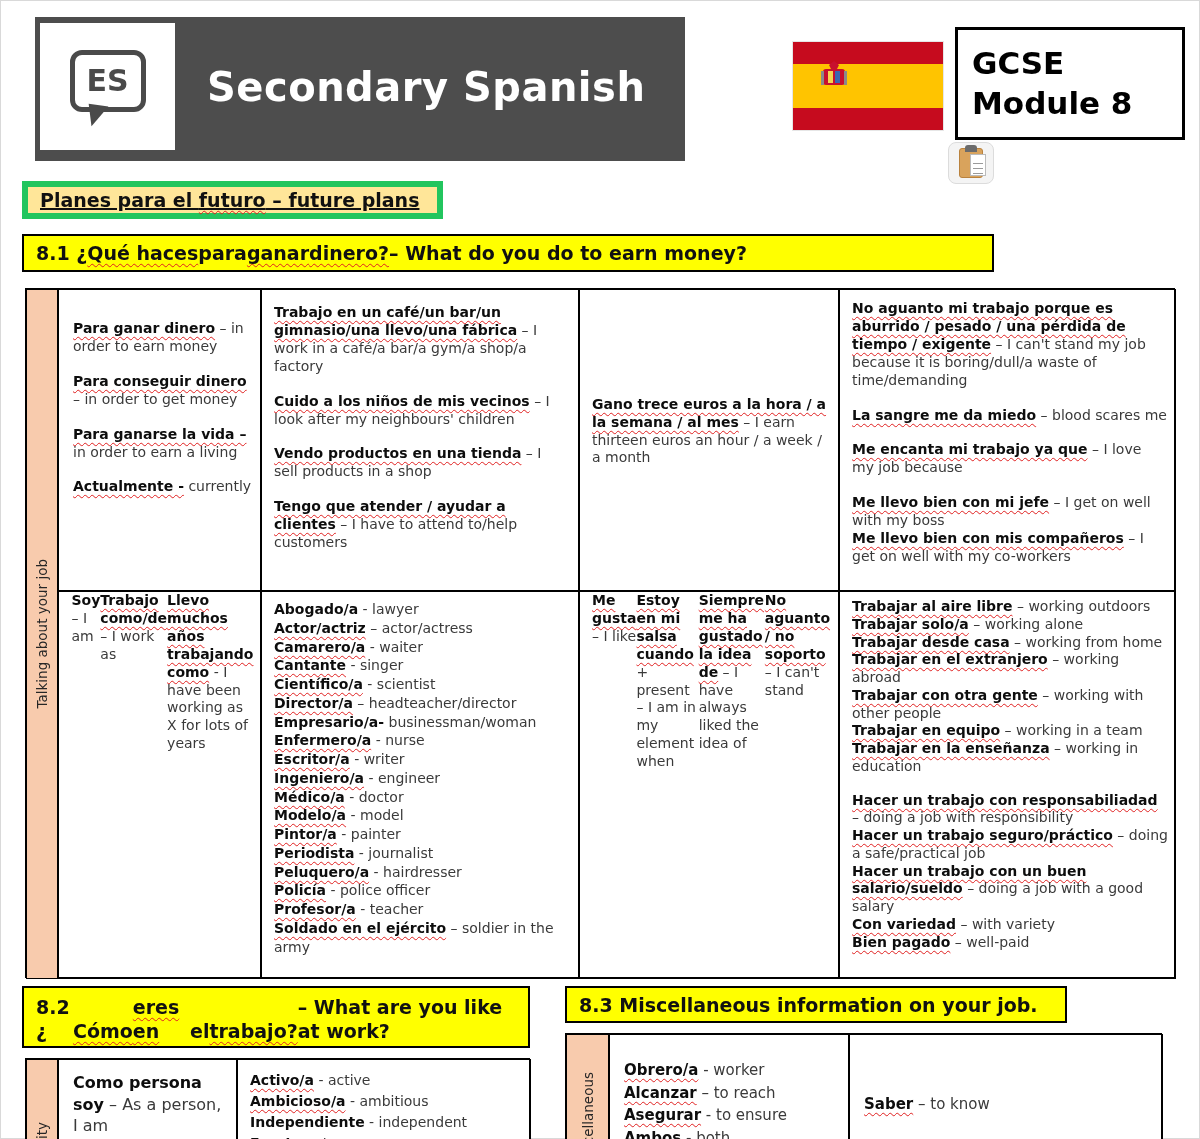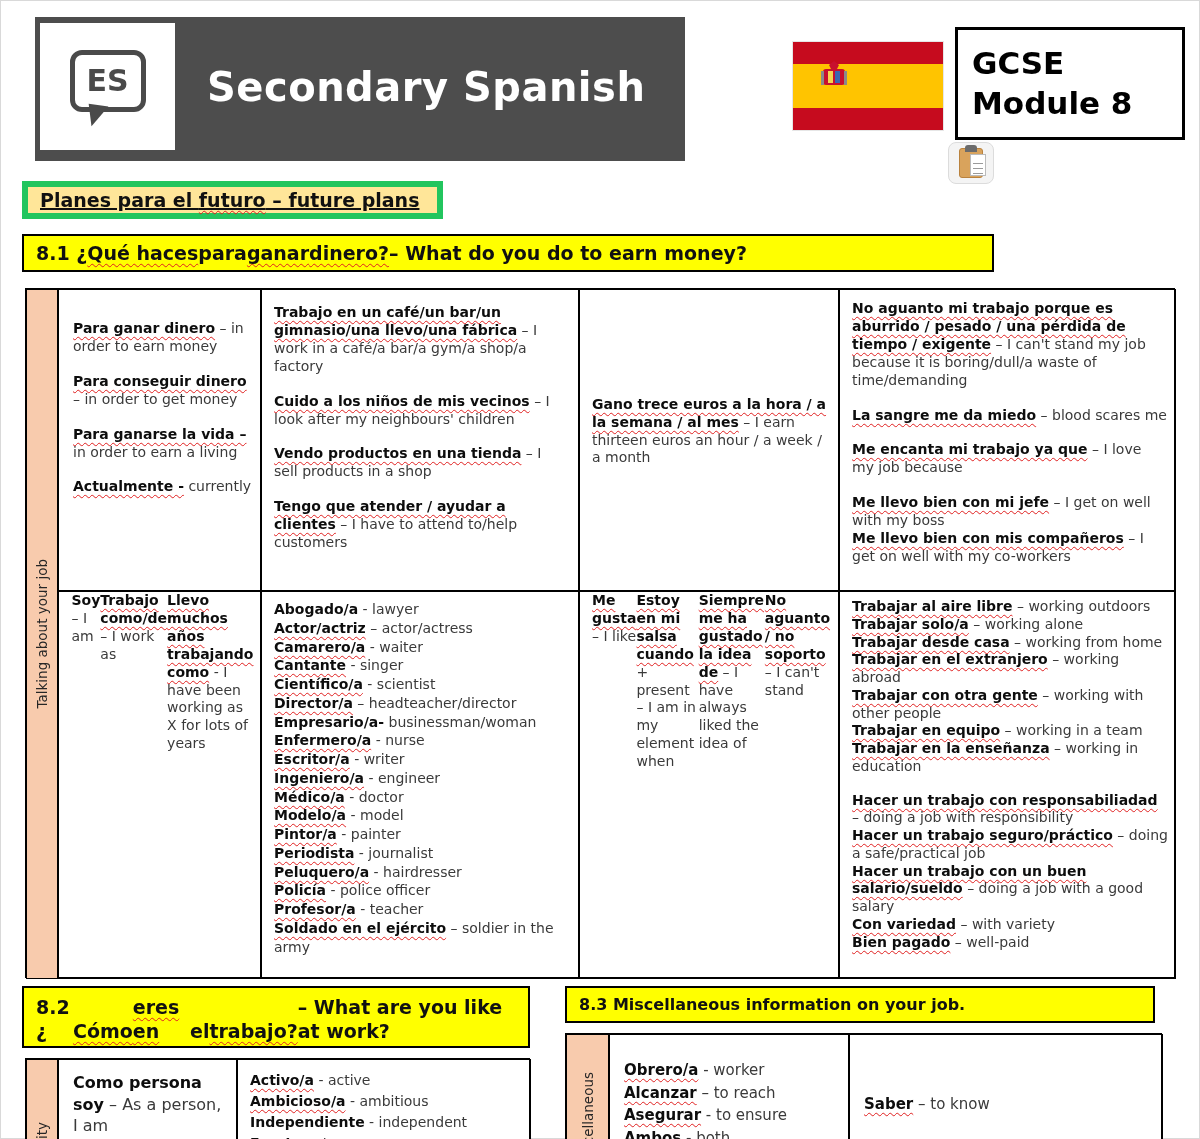--- a/index.html
+++ b/index.html
@@ -42,21 +42,21 @@
 
   
   .title-box{position:absolute;left:22px;top:181px;width:421px;height:38px;background:var(--title-box-bg);
              border:6px solid #22c55e;display:flex;align-items:center;padding:2px 12px;}
   .title-text{font-weight:bold;font-size:19px;color:#111;text-decoration:underline;text-decoration-thickness:2px;}
 
   .secbar{position:absolute;background:var(--section-bg);border:2px solid #000;font-weight:bold;color:#111;
           display:flex;align-items:center;}
   .sec81{left:22px;top:234px;width:972px;height:38px;font-size:19px;padding:0 12px;}
   .sec82{left:22px;top:986px;width:508px;height:62px;font-size:19px;padding:2px 12px;line-height:1.3;align-items:flex-end;}
-  .sec83{left:565px;top:986px;width:590px;height:37px;font-size:16px;padding:0 12px;}
+  .sec83{left:565px;top:986px;width:502px;height:37px;font-size:19px;padding:0 12px;}
 
   .sq{text-decoration-line:underline;text-decoration-style:wavy;text-decoration-color:var(--squiggle);
       text-decoration-thickness:1px;text-underline-offset:3px;text-decoration-skip-ink:none;}
 
   
   .vtable{position:absolute;display:grid;border:1.5px solid #000;background:#fff;}
   .vtable>div{border:1px solid #000;}
   .vlabel{background:var(--label-col-bg);display:flex;align-items:center;justify-content:center;}
   .vlabel span{writing-mode:vertical-rl;transform:rotate(180deg);font-size:13.5px;color:#262626;white-space:nowrap;}
 

